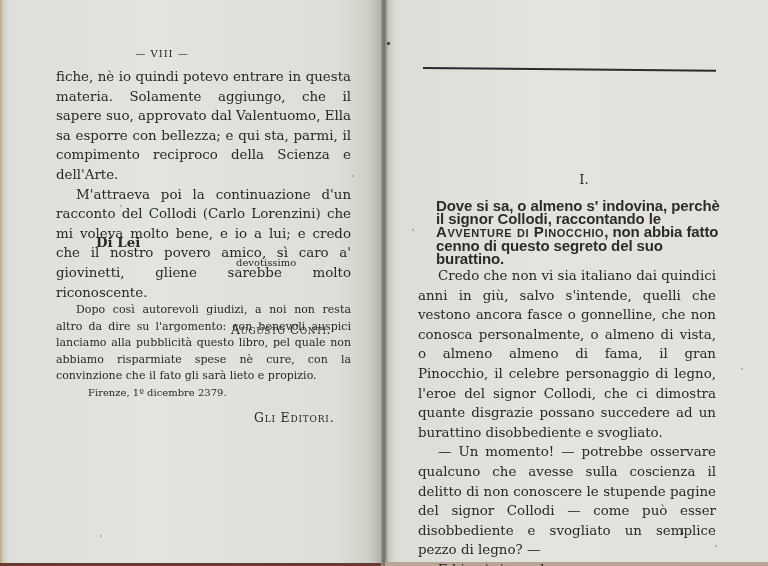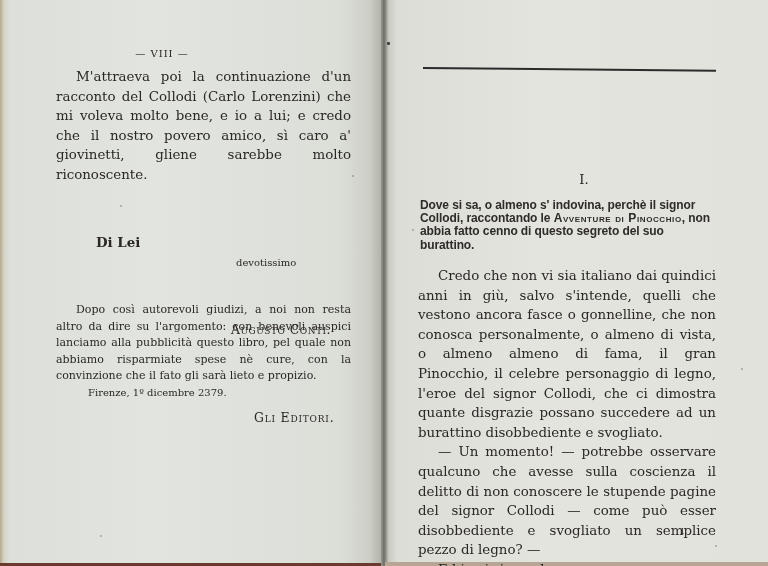--- a/index.html
+++ b/index.html
@@ -56,40 +56,41 @@
   .editors { position:absolute; left:254px; top:410px; font-size:12.4px; letter-spacing:0.8px; font-variant:small-caps; }
   .rule {
     position:absolute; left:423px; top:67px; width:293px; height:2px;
     background:#2b2b2b; transform:rotate(0.55deg); transform-origin:left center;
   }
   .chapter-num {
     position:absolute; left:400px; top:172px; width:368px; text-align:center;
     font-size:13px;
   }
   .summary {
-    position:absolute; left:420px; top:199px; width:296px;
+    position:absolute; left:436px; top:199px; width:296px;
     font-family:"Liberation Sans", sans-serif; font-weight:bold; font-stretch:condensed;
-    font-size:12px; line-height:13.2px; letter-spacing:-0.1px;
+    font-size:15px; line-height:13.2px; letter-spacing:-0.1px;
     color:#2e2b28;
   }
   .sc { font-variant:small-caps; letter-spacing:0.6px; }
   .right-text {
     left:418px; top:266px; width:298px;
     font-size:13.4px; line-height:19.6px;
   }
   .page-number { position:absolute; left:680px; top:527px; font-size:8px; }
   .specks span { position:absolute; width:2px; height:2px; background:#7a7a72; border-radius:1px; opacity:.6; }
 </style>
 </head>
 <body>
 
 <div class="page page-left">
   <div class="running-head">— VIII —</div>
 
   <div class="text-block left-text">
+    <p class="p">fiche, nè io quindi potevo entrare in questa materia. Solamente aggiungo, che il sapere suo, approvato dal Valentuomo, Ella sa esporre con bellezza; e qui sta, parmi, il compimento reciproco della Scienza e dell'Arte.</p>
     <p class="p indent">M'attraeva poi la continuazione d'un racconto del Collodi (Carlo Lorenzini) che mi voleva molto bene, e io a lui; e credo che il nostro povero amico, sì caro a' giovinetti, gliene sarebbe molto riconoscente.</p>
   </div>
 
   <div class="sig-greeting">Di Lei</div>
   <div class="sig-closing">devotissimo</div>
   <div class="sig-name">Augusto Conti.</div>
 
   <div class="text-block editor-note">
     <p class="p indent">Dopo così autorevoli giudizi, a noi non resta altro da dire su l'argomento: con benevoli auspici lanciamo alla pubblicità questo libro, pel quale non abbiamo risparmiate spese nè cure, con la convinzione che il fato gli sarà lieto e propizio.</p>
   </div>

